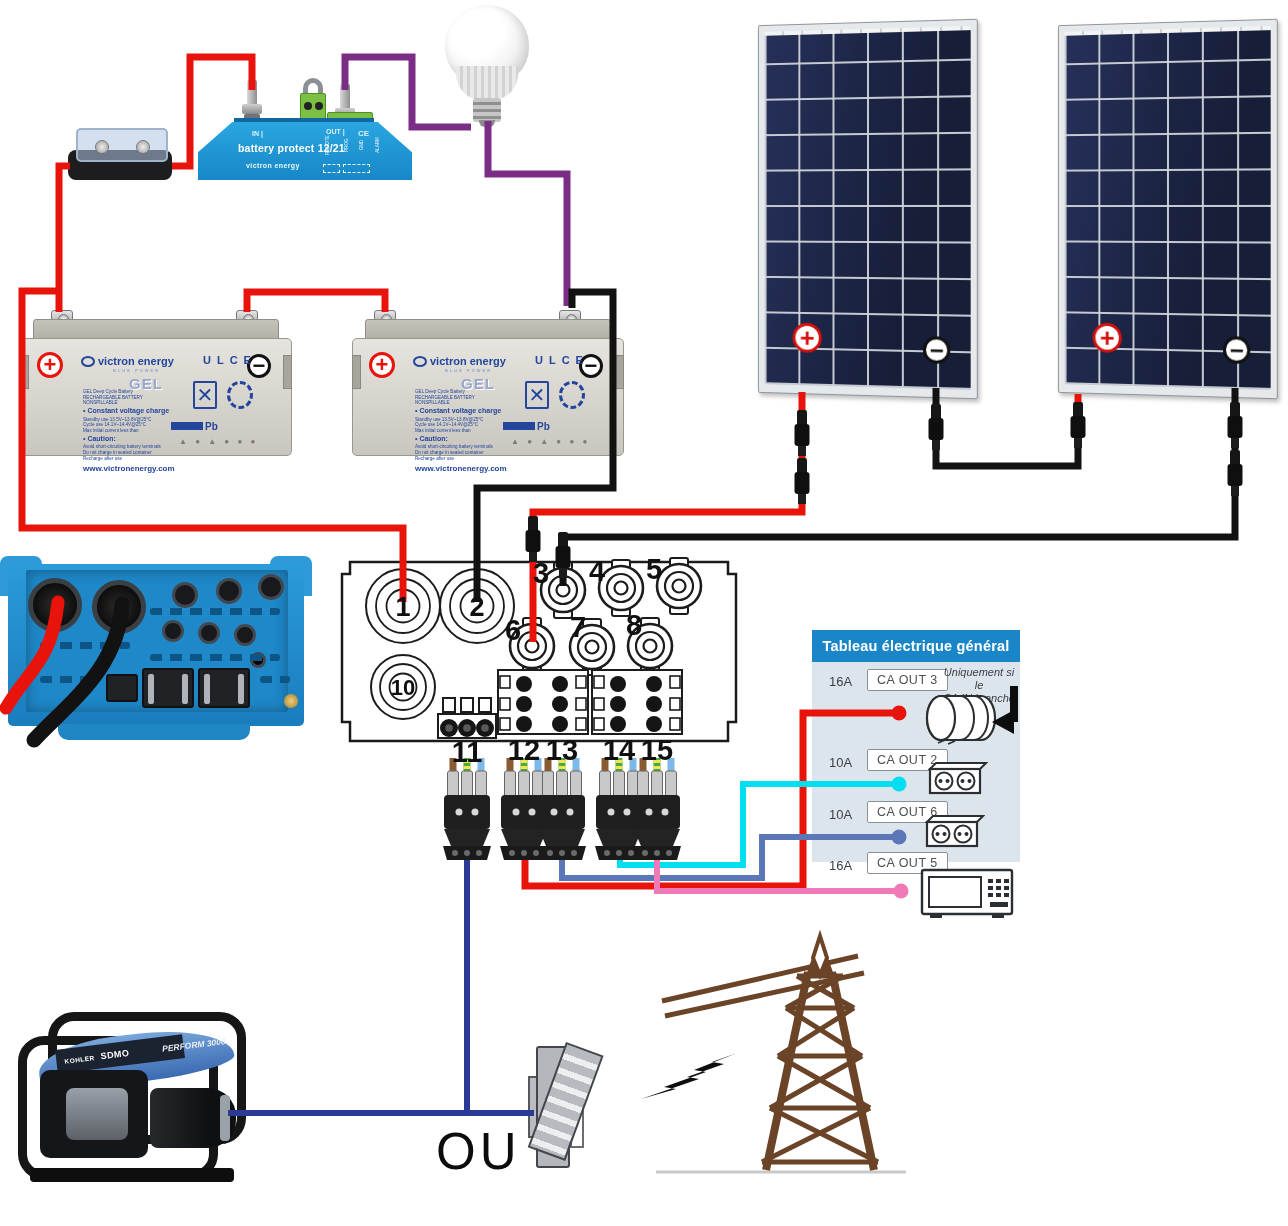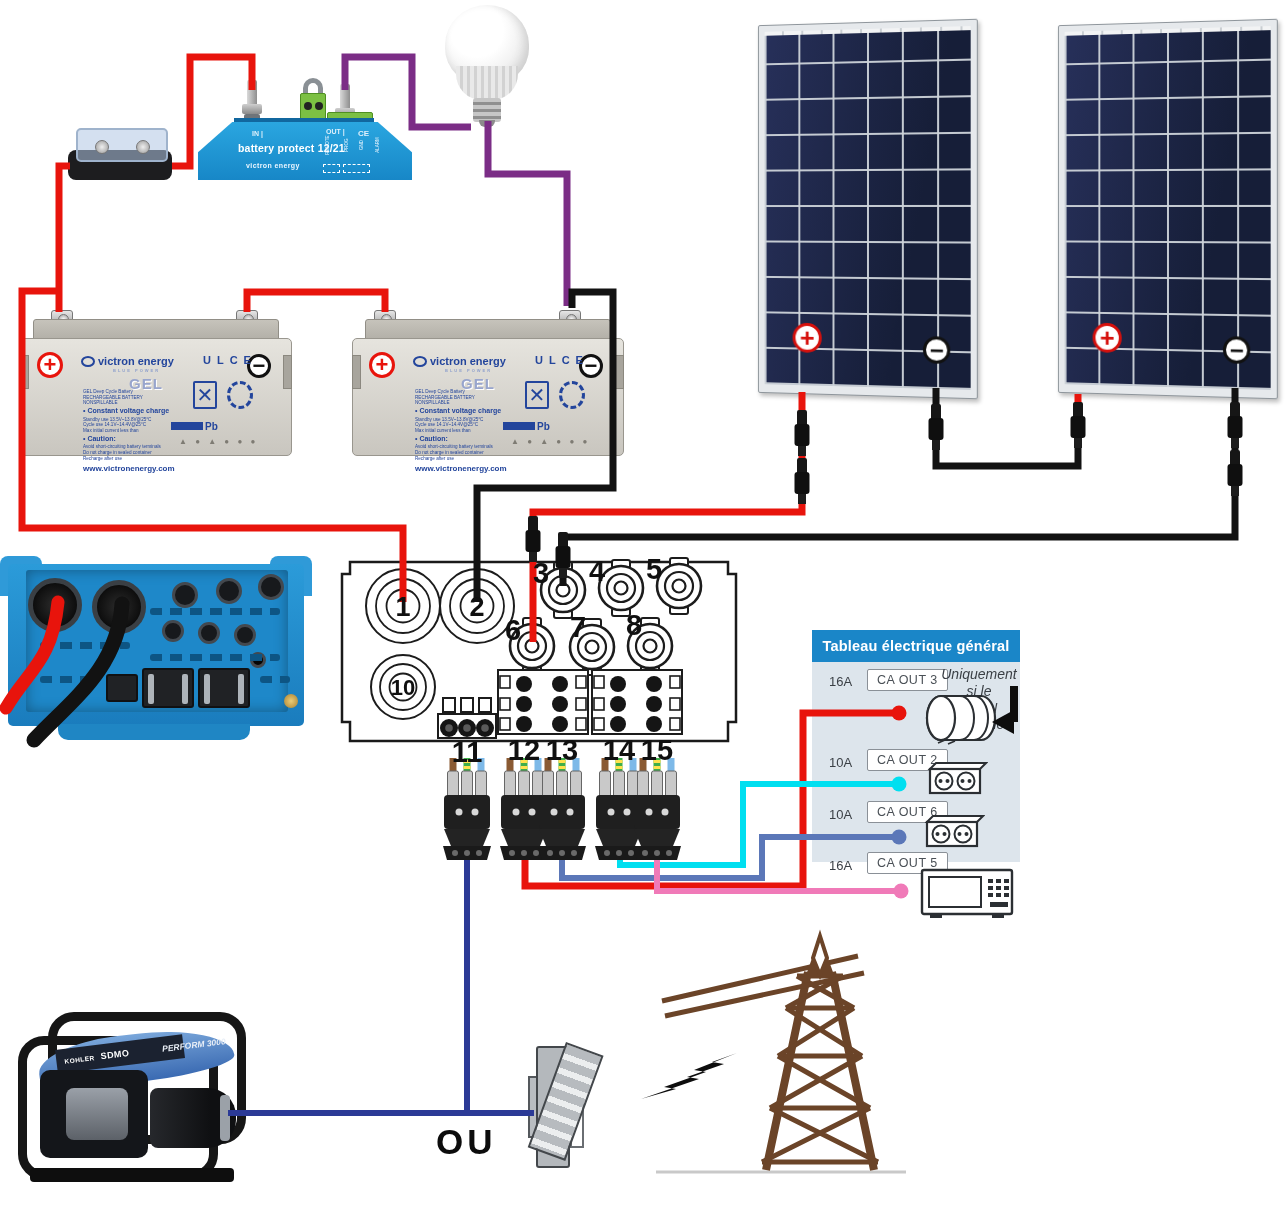--- a/index.html
+++ b/index.html
@@ -96,30 +96,30 @@
   .inv-stud{position:absolute;left:284px;top:138px;width:14px;height:14px;border-radius:50%;background:radial-gradient(#eccd77,#a87f2f);}
   .inv-foot{position:absolute;left:58px;top:168px;width:192px;height:16px;background:#1f86c4;border-radius:0 0 10px 10px;}
 
   
   .tableau{position:absolute;left:812px;top:630px;width:208px;height:232px;background:var(--c-tableau_bg);}
   .tab-header{position:absolute;left:0;top:0;width:100%;height:32px;background:var(--c-header_blue);color:#fff;
     font-size:14.5px;font-weight:700;text-align:center;line-height:32px;letter-spacing:.2px;}
   .tab-amp{position:absolute;font-size:13px;color:#3a3f45;}
   .tab-box{position:absolute;background:#fff;border:1.5px solid #8a9097;border-radius:2px;color:#4a5056;
     font-size:12.5px;padding:3px 9px;letter-spacing:.5px;white-space:nowrap;}
-  .tab-note{position:absolute;left:128px;top:36px;width:78px;font-style:italic;font-size:14px;color:#3a3f45;line-height:1.2;text-align:center;}
+  .tab-note{position:absolute;left:128px;top:36px;width:78px;font-style:italic;font-size:11px;color:#3a3f45;line-height:1.2;text-align:center;}
   .ticon{position:absolute;}
 
   
   .meter-back{position:absolute;left:528px;top:1076px;width:10px;height:62px;background:#b9bdc1;border:2px solid #54585c;}
   .meter-panel{position:absolute;left:570px;top:1056px;width:14px;height:92px;background:#fff;border:2px solid #6a6e72;}
   .meter-main{position:absolute;left:536px;top:1046px;width:34px;height:122px;background:#b4b8bc;border:2.5px solid #43474b;border-radius:3px;}
   .meter-lid{position:absolute;left:566px;top:1042px;width:40px;height:112px;border:2.5px solid #43474b;
     background:repeating-linear-gradient(180deg,#b7bbbf 0 9px,#eceeef 9px 15px);transform:rotate(20deg);transform-origin:top left;}
-  .ou{position:absolute;left:436px;top:1122px;font-size:35px;font-weight:700;letter-spacing:4px;color:#0c0c0c;}
+  .ou{position:absolute;left:436px;top:1122px;font-size:51px;font-weight:400;letter-spacing:4px;color:#0c0c0c;}
 
   .gen{position:absolute;left:12px;top:1008px;width:252px;height:182px;}
   .gen-cage{position:absolute;border:9px solid #161616;border-radius:26px;}
   .gen-canopy{position:absolute;left:26px;top:26px;width:196px;height:48px;background:linear-gradient(180deg,#79a6da,#3a6ab2);
     border-radius:45% 55% 50% 50%/65% 75% 35% 35%;transform:rotate(-7deg);}
   .gen-band{position:absolute;left:44px;top:34px;width:128px;height:24px;background:#1b2230;transform:rotate(-7deg);
     color:#fff;display:flex;align-items:center;gap:6px;padding-left:8px;}
   .gen-band .b1{font-size:6.5px;font-weight:700;letter-spacing:.5px;}
   .gen-band .b2{font-size:9px;font-weight:700;letter-spacing:.5px;}
   .gen-model{position:absolute;left:150px;top:32px;transform:rotate(-7deg);color:#e8eef6;font-style:italic;font-weight:700;font-size:8.5px;white-space:nowrap;}

